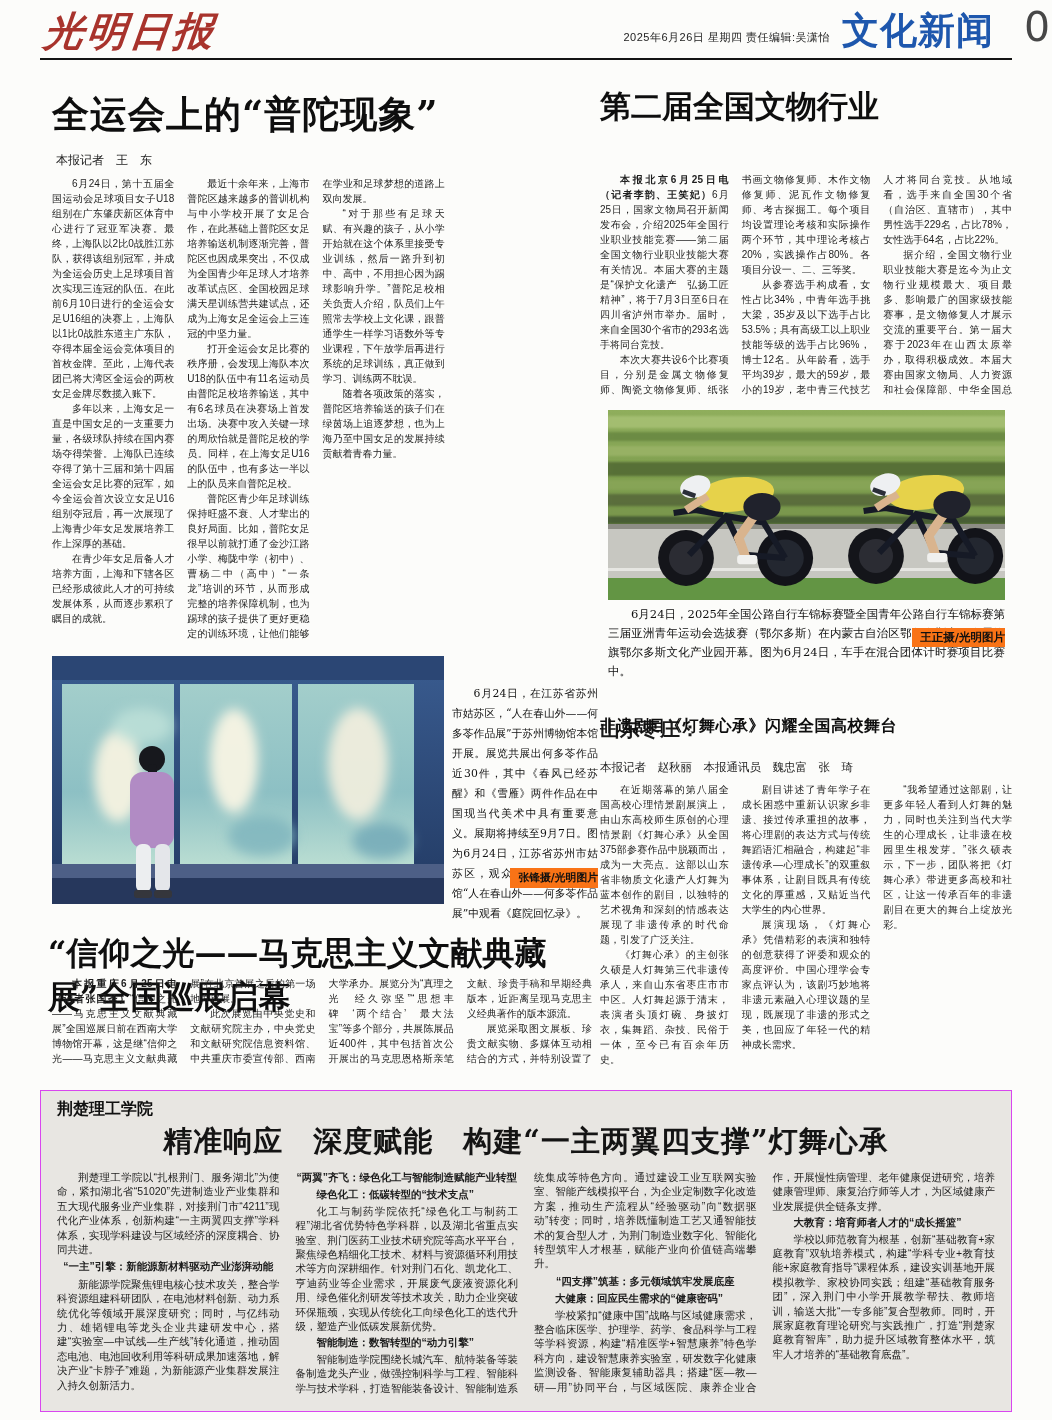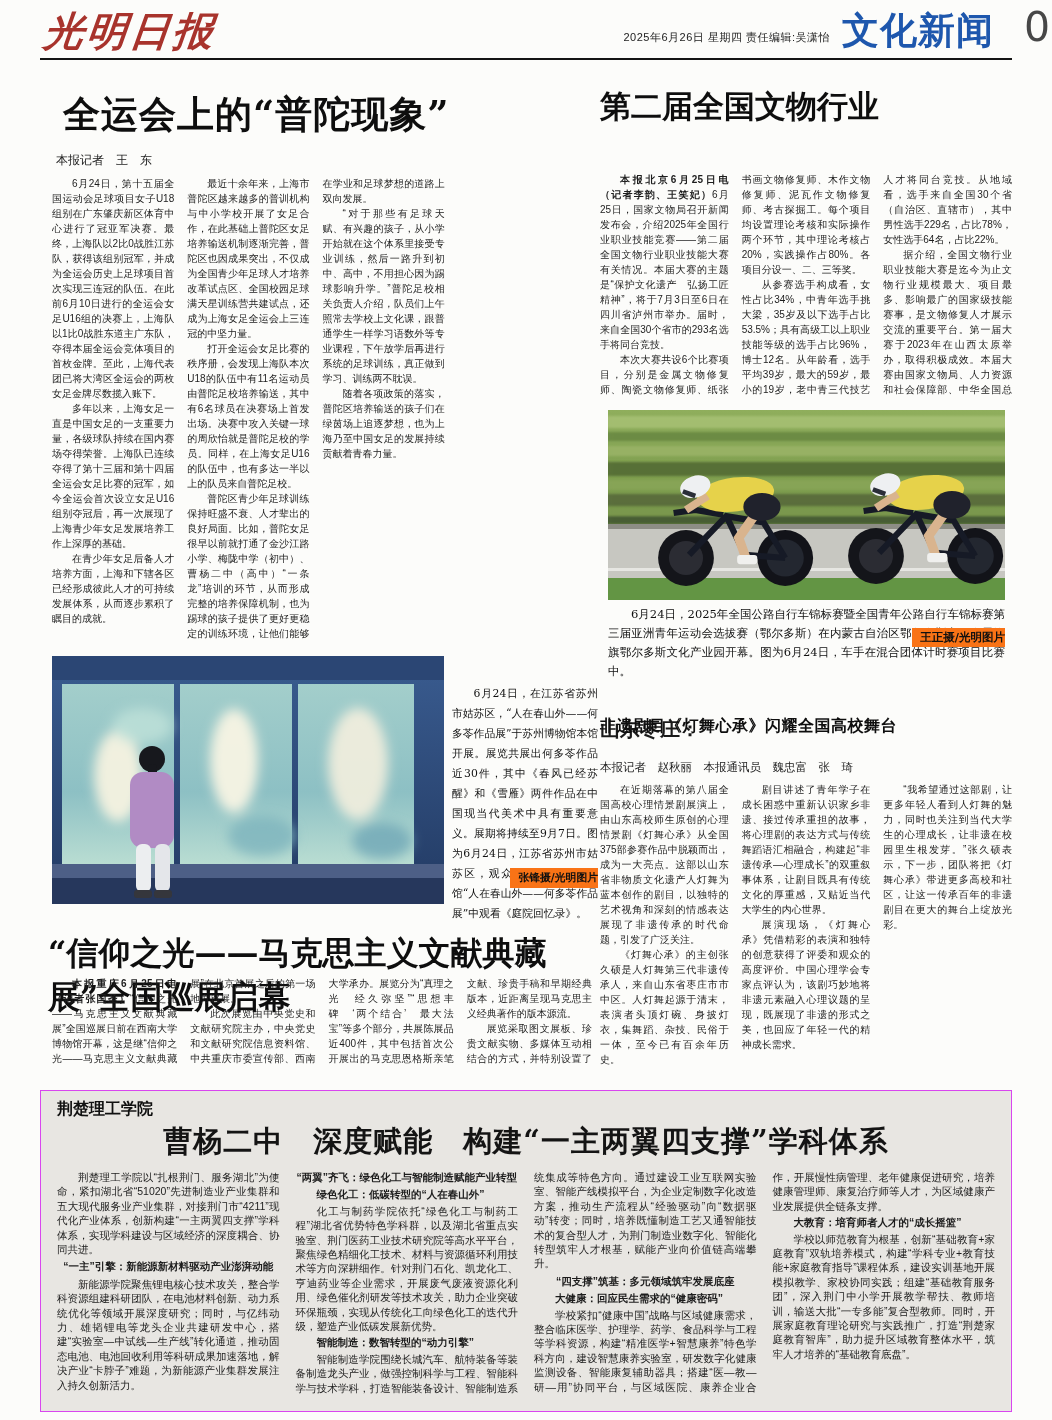--- a/index.html
+++ b/index.html
@@ -20,21 +20,21 @@
 
   
   .hl{font-family:"DejaVu Serif","Liberation Serif",serif;font-weight:900;color:#0e0e0e;}
   .byline{font-size:12px;color:#222;}
   .body-cols{column-gap:13px;column-fill:auto;text-align:justify;font-size:10px;
              line-height:15px;color:#1d1d1d;overflow:hidden;}
   .para{margin:0;text-indent:2em;}
   .para b{letter-spacing:.2px;}
 
   
-  .a1-title{left:52px;top:90px;width:530px;font-size:37px;letter-spacing:1px;margin-left:11px;}
+  .a1-title{left:52px;top:90px;width:530px;font-size:37px;letter-spacing:1px;}
   .a1-byline{left:56px;top:152px;}
   .a1-body{left:52px;top:176px;width:528px;height:468px;column-count:4;}
 
   
   .a2-title{left:600px;top:86px;width:414px;font-size:31px;line-height:40px;}
   .a2-body{left:600px;top:172px;width:412px;height:230px;column-count:3;}
 
   
   .photo{display:block;}
   .p1{left:608px;top:410px;width:397px;height:190px;}
@@ -216,27 +216,27 @@
 
   <div class="abs hl a4-title">“信仰之光——马克思主义文献典藏展”全国巡展启幕</div>
   <div class="abs body-cols a4-body">
       <p class="para"><b>本报重庆6月25日电（记者张国圣）</b>“信仰之光——马克思主义文献典藏展”全国巡展日前在西南大学博物馆开幕，这是继“信仰之光——马克思主义文献典藏展”在北京首展之后的第一场地方巡展。</p>
       <p class="para">此次展览由中央党史和文献研究院主办，中央党史和文献研究院信息资料馆、中共重庆市委宣传部、西南大学承办。展览分为“真理之光　经久弥坚”“思想丰碑　‘两个结合’　最大法宝”等多个部分，共展陈展品近400件，其中包括首次公开展出的马克思恩格斯亲笔文献、珍贵手稿和早期经典版本，近距离呈现马克思主义经典著作的版本源流。</p>
       <p class="para">展览采取图文展板、珍贵文献实物、多媒体互动相结合的方式，并特别设置了立体化呈现和数字化阅览区，便于观众沉浸式感受马克思主义文献典藏的厚重魅力，是马克思主义理论研究和建设工程的重要成果展示。</p>
     </div>
 
   <div class="abs ad">
     <div class="ad-org">荆楚理工学院</div>
-    <div class="ad-title">曹杨二中　深度赋能　构建“一主两翼四支撑”学科体系</div>
+    <div class="ad-title">精准响应　深度赋能　构建“一主两翼四支撑”灯舞心承</div>
     <div class="ad-body">
         <p class="para">荆楚理工学院以“扎根荆门、服务湖北”为使命，紧扣湖北省“51020”先进制造业产业集群和五大现代服务业产业集群，对接荆门市“4211”现代化产业体系，创新构建“一主两翼四支撑”学科体系，实现学科建设与区域经济的深度耦合、协同共进。</p>
         <p class="ad-h">“一主”引擎：新能源新材料驱动产业澎湃动能</p>
         <p class="para">新能源学院聚焦锂电核心技术攻关，整合学科资源组建科研团队，在电池材料创新、动力系统优化等领域开展深度研究；同时，与亿纬动力、雄韬锂电等龙头企业共建研发中心，搭建“实验室—中试线—生产线”转化通道，推动固态电池、电池回收利用等科研成果加速落地，解决产业“卡脖子”难题，为新能源产业集群发展注入持久创新活力。</p>
         <p class="ad-h">“两翼”齐飞：绿色化工与智能制造赋能产业转型</p>
-        <p class="ad-h2">绿色化工：低碳转型的“人在春山外”</p>
+        <p class="ad-h2">绿色化工：低碳转型的“技术支点”</p>
         <p class="para">化工与制药学院依托“绿色化工与制药工程”湖北省优势特色学科群，以及湖北省重点实验室、荆门医药工业技术研究院等高水平平台，聚焦绿色精细化工技术、材料与资源循环利用技术等方向深耕细作。针对荆门石化、凯龙化工、亨迪药业等企业需求，开展废气废液资源化利用、绿色催化剂研发等技术攻关，助力企业突破环保瓶颈，实现从传统化工向绿色化工的迭代升级，塑造产业低碳发展新优势。</p>
         <p class="ad-h2">智能制造：数智转型的“动力引擎”</p>
         <p class="para">智能制造学院围绕长城汽车、航特装备等装备制造龙头产业，做强控制科学与工程、智能科学与技术学科，打造智能装备设计、智能制造系统集成等特色方向。通过建设工业互联网实验室、智能产线模拟平台，为企业定制数字化改造方案，推动生产流程从“经验驱动”向“数据驱动”转变；同时，培养既懂制造工艺又通智能技术的复合型人才，为荆门制造业数字化、智能化转型筑牢人才根基，赋能产业向价值链高端攀升。</p>
         <p class="ad-h">“四支撑”筑基：多元领域筑牢发展底座</p>
         <p class="ad-h2">大健康：回应民生需求的“健康密码”</p>
         <p class="para">学校紧扣“健康中国”战略与区域健康需求，整合临床医学、护理学、药学、食品科学与工程等学科资源，构建“精准医学+智慧康养”特色学科方向，建设智慧康养实验室，研发数字化健康监测设备、智能康复辅助器具；搭建“医—教—研—用”协同平台，与区域医院、康养企业合作，开展慢性病管理、老年健康促进研究，培养健康管理师、康复治疗师等人才，为区域健康产业发展提供全链条支撑。</p>
         <p class="ad-h2">大教育：培育师者人才的“成长摇篮”</p>
         <p class="para">学校以师范教育为根基，创新“基础教育+家庭教育”双轨培养模式，构建“学科专业+教育技能+家庭教育指导”课程体系，建设实训基地开展模拟教学、家校协同实践；组建“基础教育服务团”，深入荆门中小学开展教学帮扶、教师培训，输送大批“一专多能”复合型教师。同时，开展家庭教育理论研究与实践推广，打造“荆楚家庭教育智库”，助力提升区域教育整体水平，筑牢人才培养的“基础教育底盘”。</p>
       </div>
   </div>

